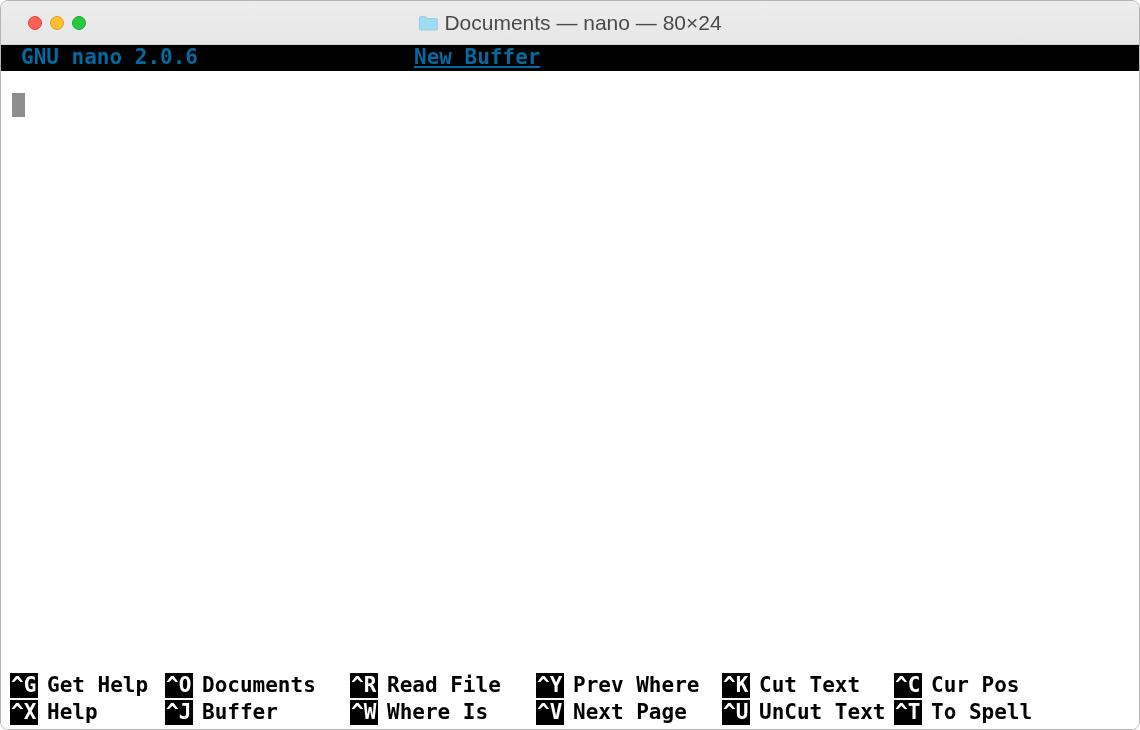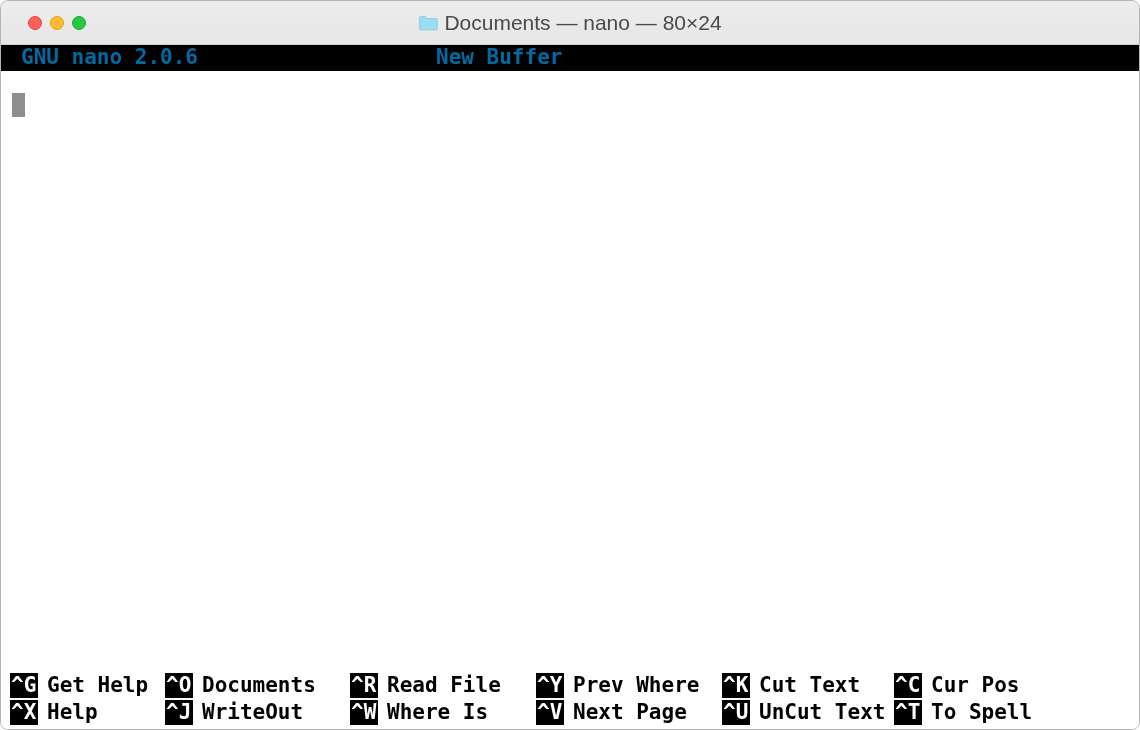--- a/index.html
+++ b/index.html
@@ -87,21 +87,22 @@
       padding: 0 2px;
       white-space: pre;
     }
 
     .nano-header .left {
       margin-left: 18px;
     }
 
     .nano-header .center {
       position: absolute;
-      left: 435px;
+      left: 413px;
+      text-decoration: underline;
     }
 
     .editor-area {
       position: relative;
       height: calc(100% - 26px - 60px);
       padding: 14px 2px 0 2px;
     }
 
     .cursor-block {
       position: absolute;
@@ -214,21 +215,21 @@
         </div>
       </div>
 
       <div class="shortcut-row">
         <div class="shortcut col">
           <span class="sc-key">^X</span>
           <span class="sc-label">Help</span>
         </div>
         <div class="shortcut col">
           <span class="sc-key">^J</span>
-          <span class="sc-label">WriteOut</span>
+          <span class="sc-label">Buffer</span>
         </div>
         <div class="shortcut col">
           <span class="sc-key">^W</span>
           <span class="sc-label">Where Is</span>
         </div>
         <div class="shortcut col">
           <span class="sc-key">^V</span>
           <span class="sc-label">Next Page</span>
         </div>
         <div class="shortcut col">

